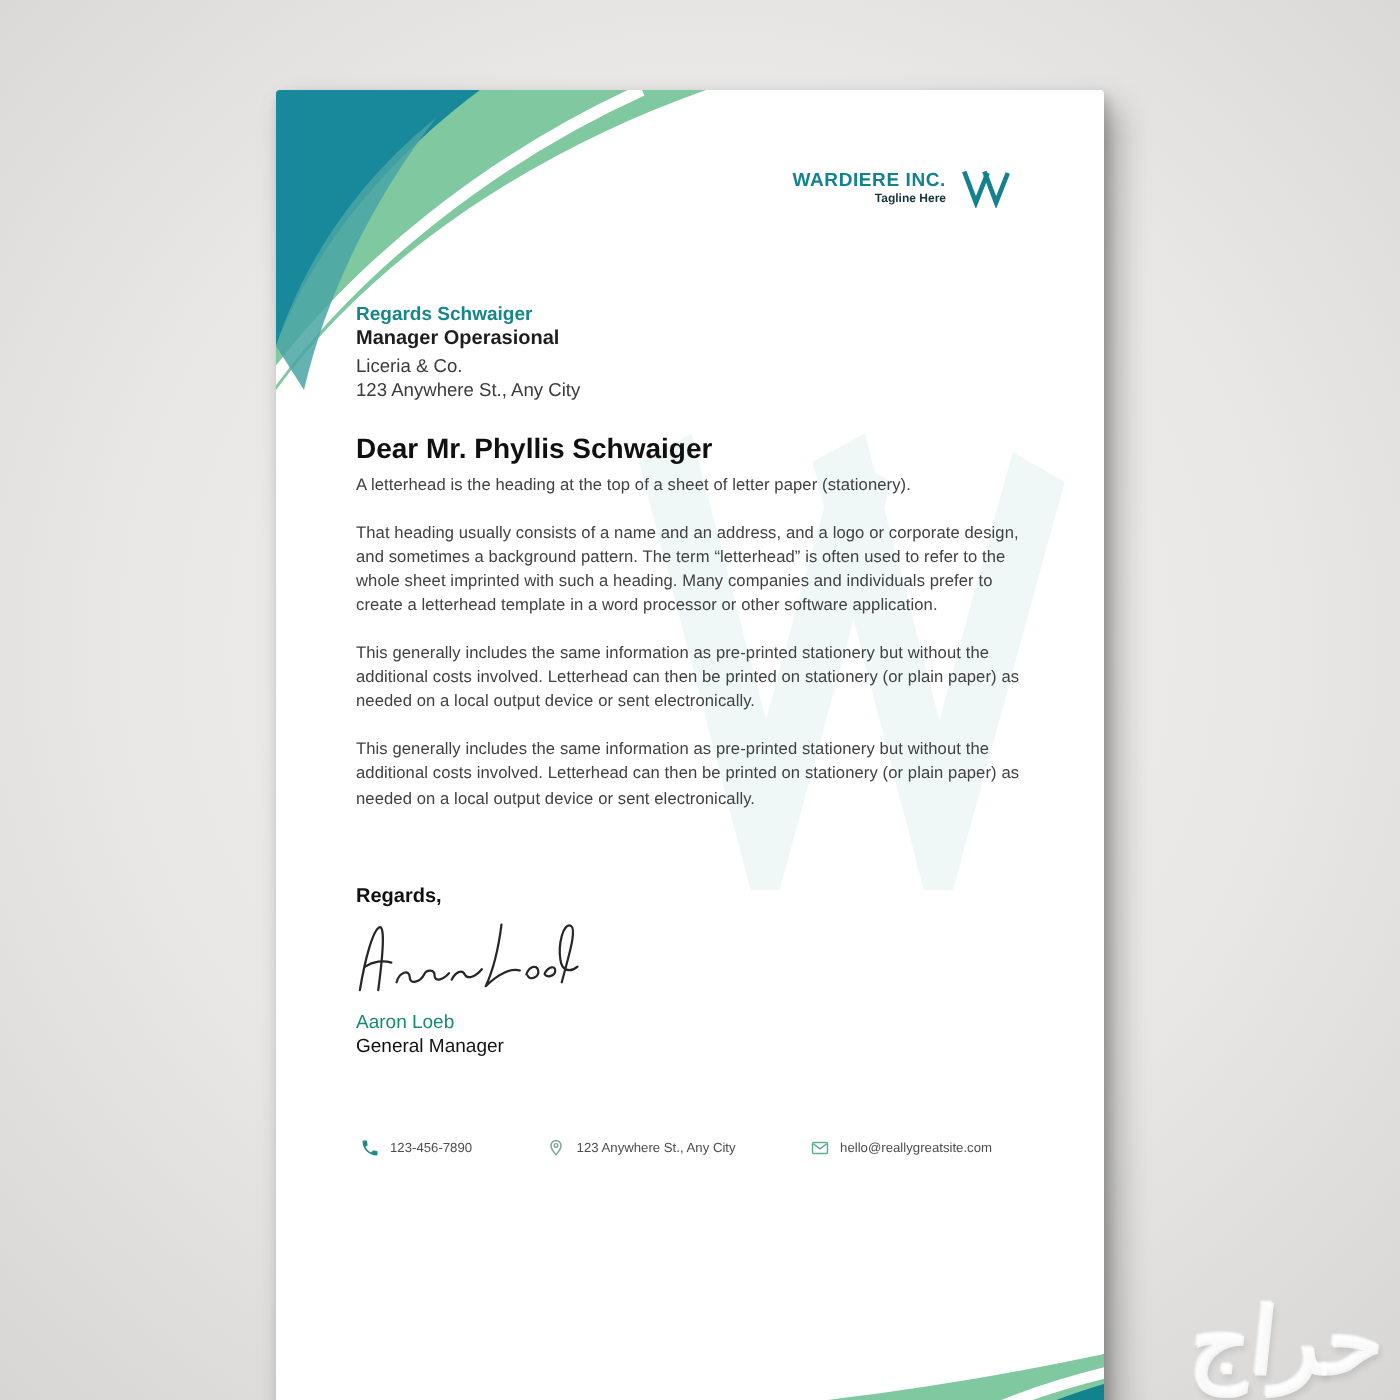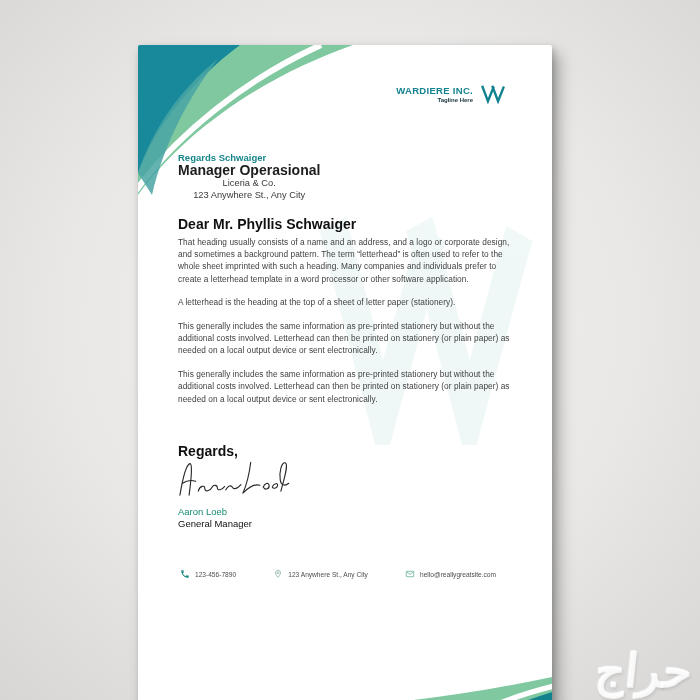--- a/index.html
+++ b/index.html
@@ -31,26 +31,26 @@
   .logo{position:absolute;top:38px;right:45px;display:flex;align-items:center;gap:6px;}
   .logo-textwrap{text-align:right;}
   .logo-company{font-size:9.5px;font-weight:bold;color:var(--teal);letter-spacing:0.3px;}
   .logo-tagline{font-size:6px;font-weight:bold;color:#17333e;margin-top:1px;}
   .logo-mark{width:28px;height:21px;}
   .meta{position:absolute;top:87px;left:40px;right:40px;display:flex;justify-content:space-between;align-items:baseline;}
   .to-label{font-size:10px;font-weight:bold;color:var(--accent);letter-spacing:0.4px;}
   .date{font-size:9.5px;color:#3c3c3c;}
   .recipient{position:absolute;top:107px;left:40px;line-height:12.4px;}
   .r-name{font-size:9.5px;font-weight:bold;color:var(--accent);}
-  .r-title{font-size:14px;font-weight:bold;color:#1d1d1d;}
-  .r-company,.r-address{font-size:9.3px;color:#3a3a3a;text-align:center;}
+  .r-title{font-size:10px;font-weight:bold;color:#1d1d1d;}
+  .r-company,.r-address{font-size:9.3px;color:#3a3a3a;}
   .salutation{position:absolute;top:171px;left:40px;font-size:14px;font-weight:bold;color:#101010;}
   .body-text{position:absolute;top:191px;left:40px;right:40px;}
   .body-text p{margin:0 0 11.5px 0;font-size:8.3px;line-height:12.2px;color:#414141;letter-spacing:0.05px;}
-  .regards{position:absolute;top:398px;left:40px;font-size:14px;font-weight:bold;color:#101010;}
+  .regards{position:absolute;top:398px;left:40px;font-size:10px;font-weight:bold;color:#101010;}
   .signature{position:absolute;top:408px;left:38px;width:118px;height:54px;}
   .signer-name{position:absolute;top:461px;left:40px;font-size:9.5px;font-weight:normal;color:var(--signer);}
   .signer-title{position:absolute;top:473px;left:40px;font-size:9.5px;font-weight:normal;color:#111111;}
   .footer{position:absolute;top:524px;left:42px;right:56px;display:flex;justify-content:space-between;align-items:center;}
   .footer-item{display:flex;align-items:center;gap:5px;font-size:6.6px;color:#4d4d4d;}
   .footer-item svg{width:10px;height:10px;flex:0 0 auto;}
 </style>
 </head>
 <body>
 
@@ -94,22 +94,22 @@
     <div class="recipient">
       <div class="r-name">Regards Schwaiger</div>
       <div class="r-title">Manager Operasional</div>
       <div class="r-company">Liceria &amp; Co.</div>
       <div class="r-address">123 Anywhere St., Any City</div>
     </div>
 
     <div class="salutation">Dear Mr. Phyllis Schwaiger</div>
 
     <div class="body-text">
+      <p>A letterhead is the heading at the top of a sheet of letter paper (stationery).</p>
       <p>That heading usually consists of a name and an address, and a logo or corporate design, and sometimes a background pattern. The term “letterhead” is often used to refer to the whole sheet imprinted with such a heading. Many companies and individuals prefer to create a letterhead template in a word processor or other software application.</p>
-      <p>A letterhead is the heading at the top of a sheet of letter paper (stationery).</p>
       <p>This generally includes the same information as pre-printed stationery but without the additional costs involved. Letterhead can then be printed on stationery (or plain paper) as needed on a local output device or sent electronically.</p>
       <p>This generally includes the same information as pre-printed stationery but without the additional costs involved. Letterhead can then be printed on stationery (or plain paper) as needed on a local output device or sent electronically.</p>
     </div>
 
     <div class="regards">Regards,</div>
 
     <svg class="signature" viewBox="0 0 180 70">
       <g fill="none" stroke="#262626" stroke-width="1.7" stroke-linecap="round" stroke-linejoin="round">
         <path d="M6 58 C10 34 16 12 21 10 C25 9 24 28 20 58"></path>
         <path d="M10 40 C16 36 24 35 30 37"></path>

